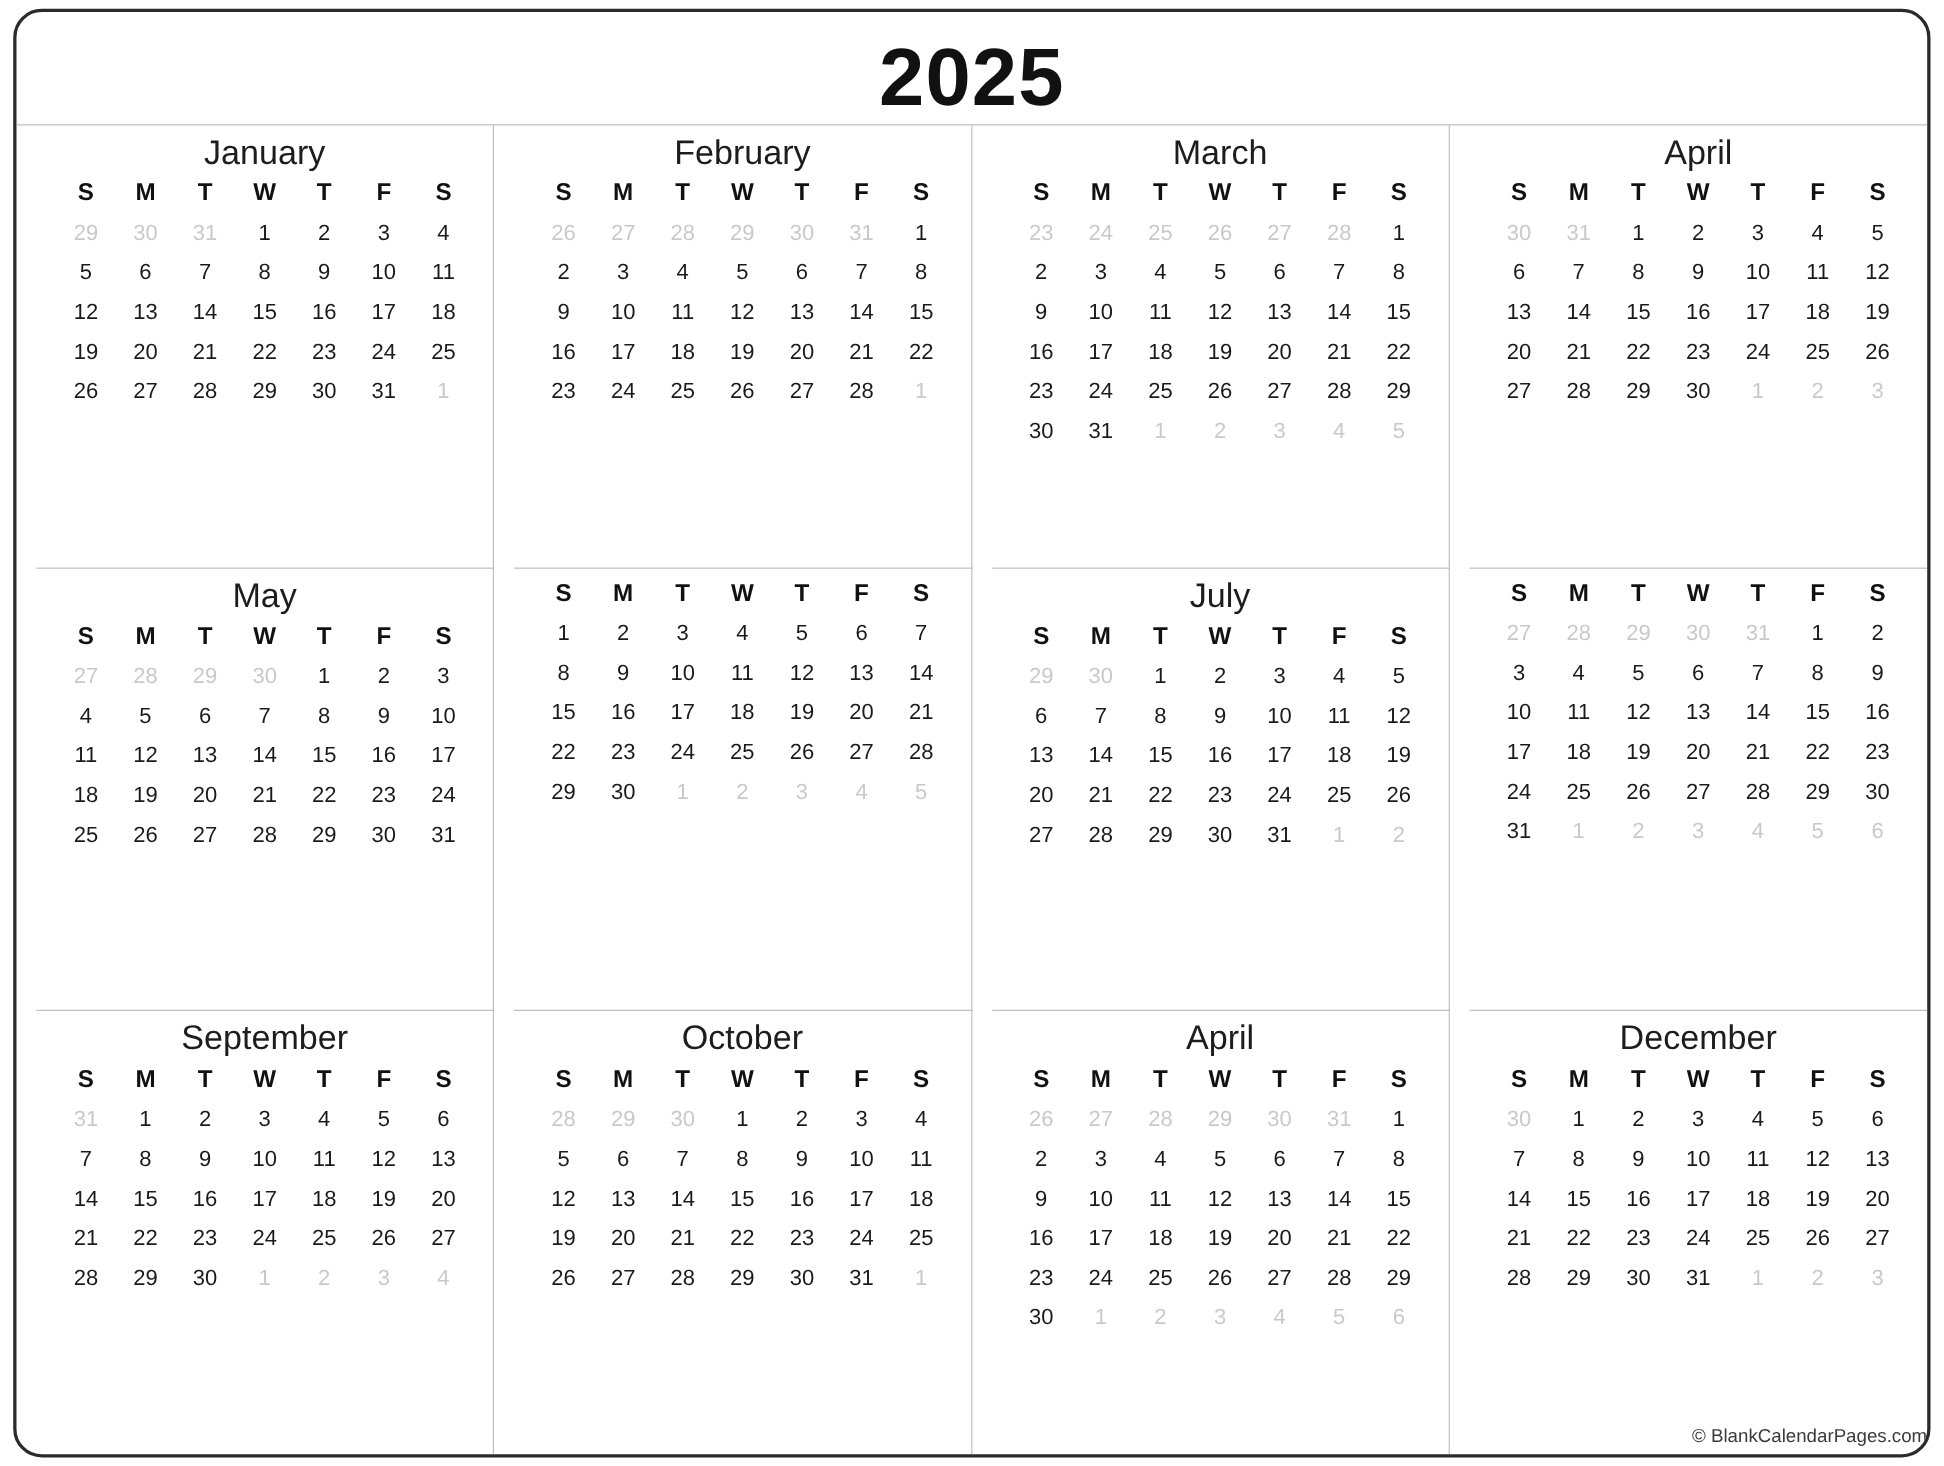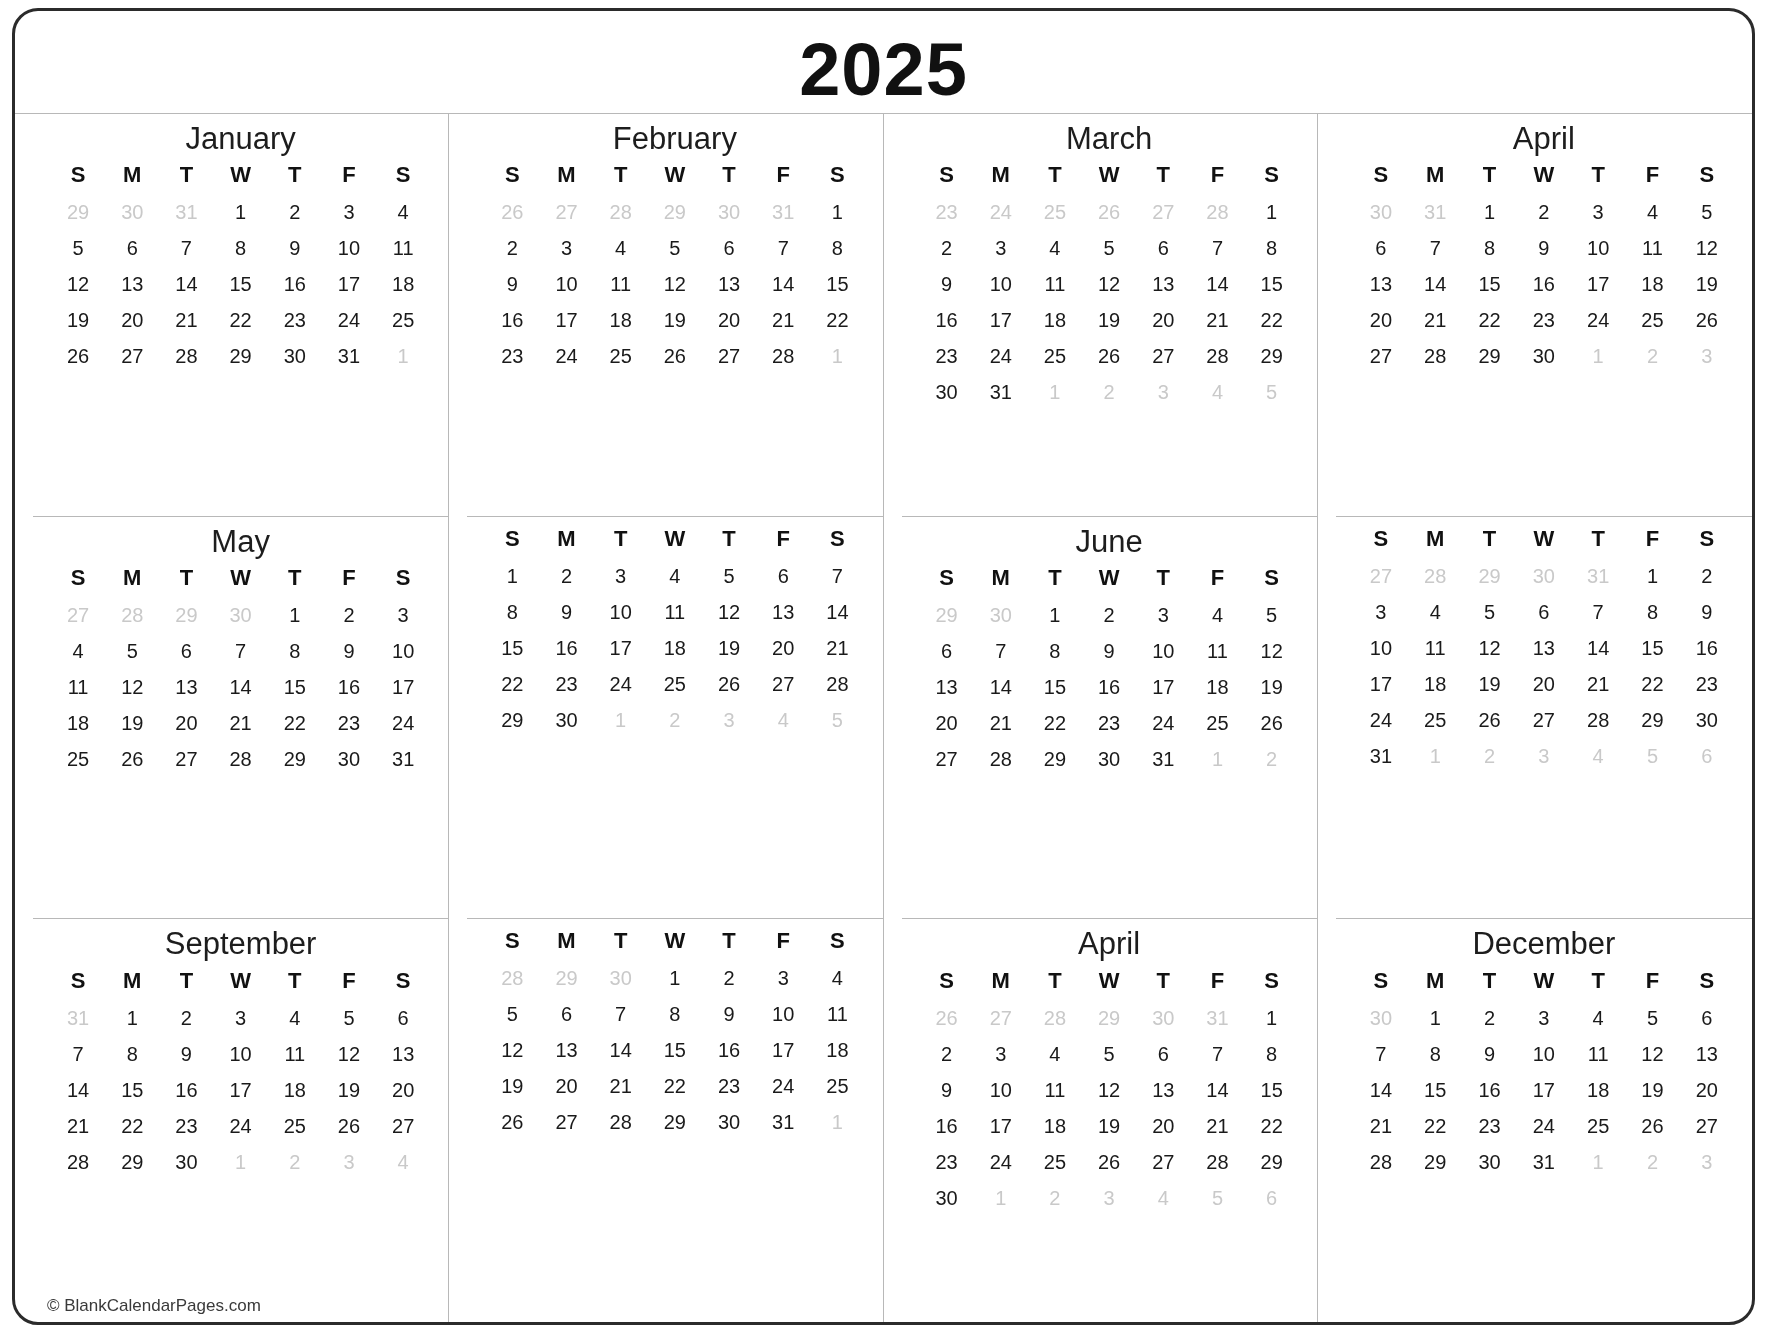--- a/index.html
+++ b/index.html
@@ -96,21 +96,21 @@
   }
   table.cal td.other {
     color: #c9c9c9;
   }
 
   .footer {
     position: absolute;
     left: 0;
     right: 0;
     bottom: 6px;
-    text-align: left;
+    text-align: right;
     font-size: 17px;
     color: #3a3a3a;
     margin-left: 32px;
   }
 </style>
 </head>
 <body>
 
 <div class="page">
   <div class="frame">
@@ -500,21 +500,21 @@
                 <td class="other">1</td>
                 <td class="other">2</td>
                 <td class="other">3</td>
                 <td class="other">4</td>
                 <td class="other">5</td>
               </tr>
             </tbody>
           </table>
         </div>
         <div class="month">
-          <div class="month-name">June</div>
+          <div class="month-name">July</div>
           <table class="cal">
             <thead>
               <tr>
                 <th>S</th>
                 <th>M</th>
                 <th>T</th>
                 <th>W</th>
                 <th>T</th>
                 <th>F</th>
                 <th>S</th>
@@ -697,20 +697,21 @@
                 <td class="">30</td>
                 <td class="other">1</td>
                 <td class="other">2</td>
                 <td class="other">3</td>
                 <td class="other">4</td>
               </tr>
             </tbody>
           </table>
         </div>
         <div class="month">
+          <div class="month-name">October</div>
           <table class="cal">
             <thead>
               <tr>
                 <th>S</th>
                 <th>M</th>
                 <th>T</th>
                 <th>W</th>
                 <th>T</th>
                 <th>F</th>
                 <th>S</th>

